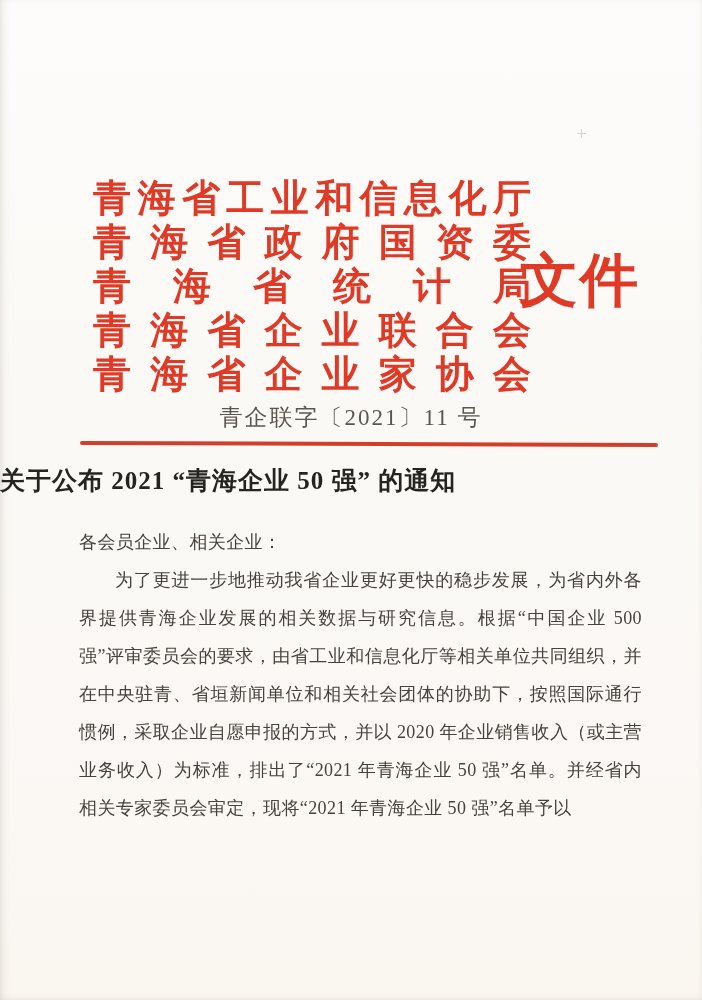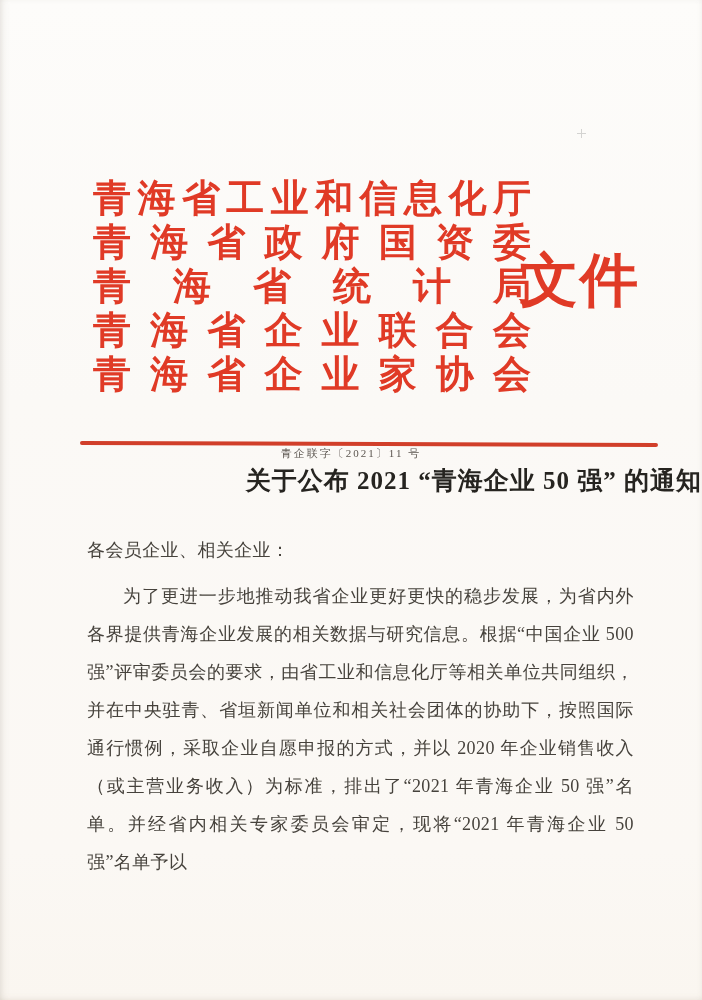--- a/index.html
+++ b/index.html
@@ -49,62 +49,61 @@
     letter-spacing: 2px;
     white-space: nowrap;
   }
   
   .doc-number {
     position: absolute;
     top: 402px;
     left: 0;
     width: 100%;
     text-align: center;
-    font-size: 11px;
+    font-size: 23px;
     letter-spacing: 2px;
     color: #5c5650;
-    margin-top: 44px;
   }
   
   .red-divider {
     position: absolute;
     top: 442px;
     left: 80px;
     width: 578px;
     height: 4px;
     background: var(--red-line);
     transform: rotate(0.22deg);
     border-radius: 2px;
   }
   
   .doc-title {
     position: absolute;
     top: 464px;
     left: 0;
     width: 100%;
-    text-align: right;
+    text-align: left;
     font-size: 25px;
     font-weight: bold;
     letter-spacing: 1px;
     color: #262420;
   }
   
   .doc-body {
     position: absolute;
     top: 523px;
     left: 79px;
     width: 563px;
     font-size: 18px;
     line-height: 38px;
     color: #46423c;
     text-align: justify;
     letter-spacing: 0.4px;
   }
   .doc-body p {
-    margin: 8px;
+    margin: 0;
     text-indent: 2em;
   }
   .doc-body p.salutation {
     text-indent: 0;
   }
   
   .reg-mark {
     position: absolute;
     top: 129px;
     left: 577px;

